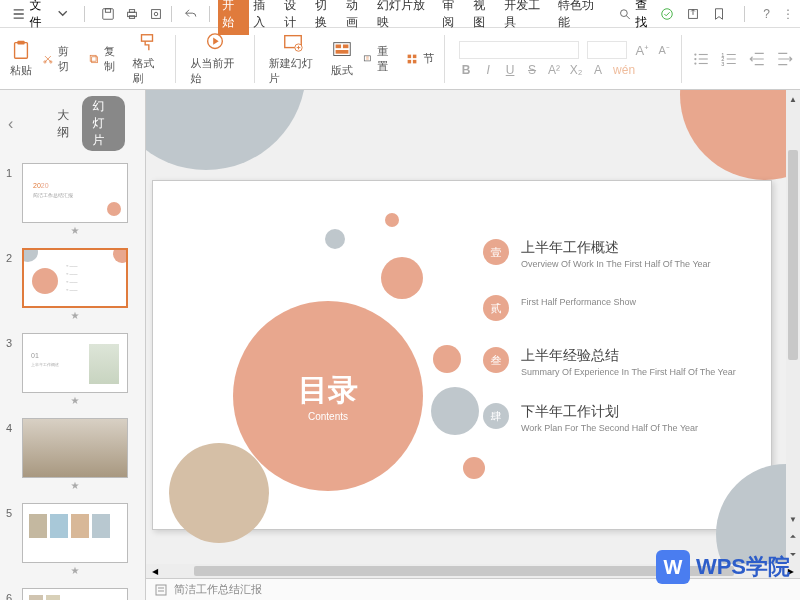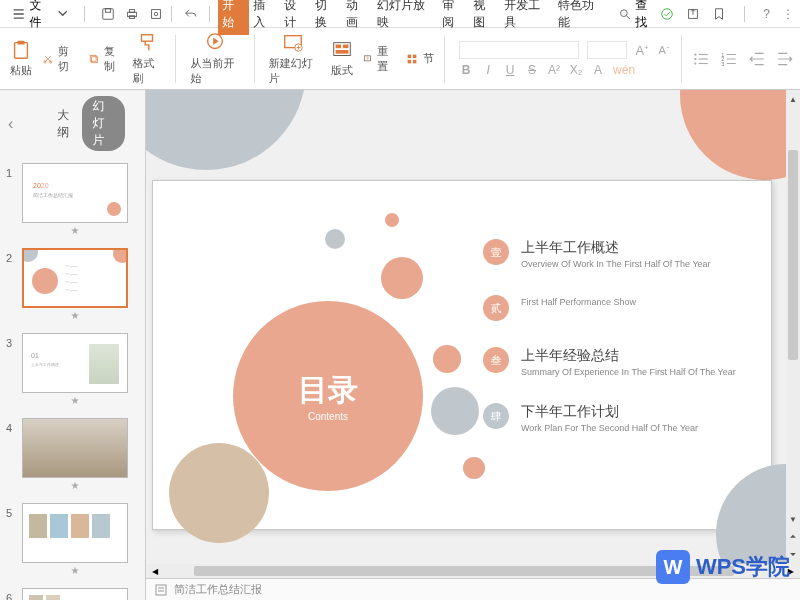--- a/index.html
+++ b/index.html
@@ -26,21 +26,21 @@
 .r-stack-item svg { width: 14px; height: 14px; }
 .text-fmt { display: flex; flex-direction: column; gap: 4px; opacity: 0.5; padding-left: 4px; }
 .fmt-row { display: flex; gap: 8px; align-items: center; font-size: 12px; }
 .fmt-row span { width: 14px; text-align: center; cursor: pointer; }
 .list-btns { display: flex; gap: 10px; opacity: 0.5; }
 
 .workspace { display: flex; height: 510px; }
 .sidebar { width: 146px; background: #f5f5f5; border-right: 1px solid #ccc; display: flex; flex-direction: column; }
 .sb-tabs { display: flex; gap: 10px; padding: 6px 20px 6px 36px; align-items: center; font-size: 12px; }
 .sb-tab { cursor: pointer; color: #555; }
-.sb-tab.active { background: #888; color: #fff; padding: 2px 10px; border-radius: 16px; }
+.sb-tab.active { background: #888; color: #fff; padding: 2px 10px; border-radius: 10px; }
 .thumbs { flex: 1; overflow: hidden; padding: 4px 0; }
 .thumb-row { display: flex; align-items: flex-start; gap: 4px; padding: 2px 6px 10px 6px; }
 .thumb-num { width: 12px; font-size: 11px; color: #666; padding-top: 4px; }
 .thumb-col { display: flex; flex-direction: column; align-items: center; gap: 2px; }
 .thumb { width: 106px; height: 60px; background: #fff; border: 1px solid #bbb; position: relative; overflow: hidden; }
 .thumb.active { border: 2px solid #e07b3c; }
 .star { font-size: 10px; color: #aaa; }
 
 .canvas-area { flex: 1; background: #f0f0f0; position: relative; display: flex; flex-direction: column; }
 .slide-wrap { flex: 1; position: relative; overflow: hidden; }

